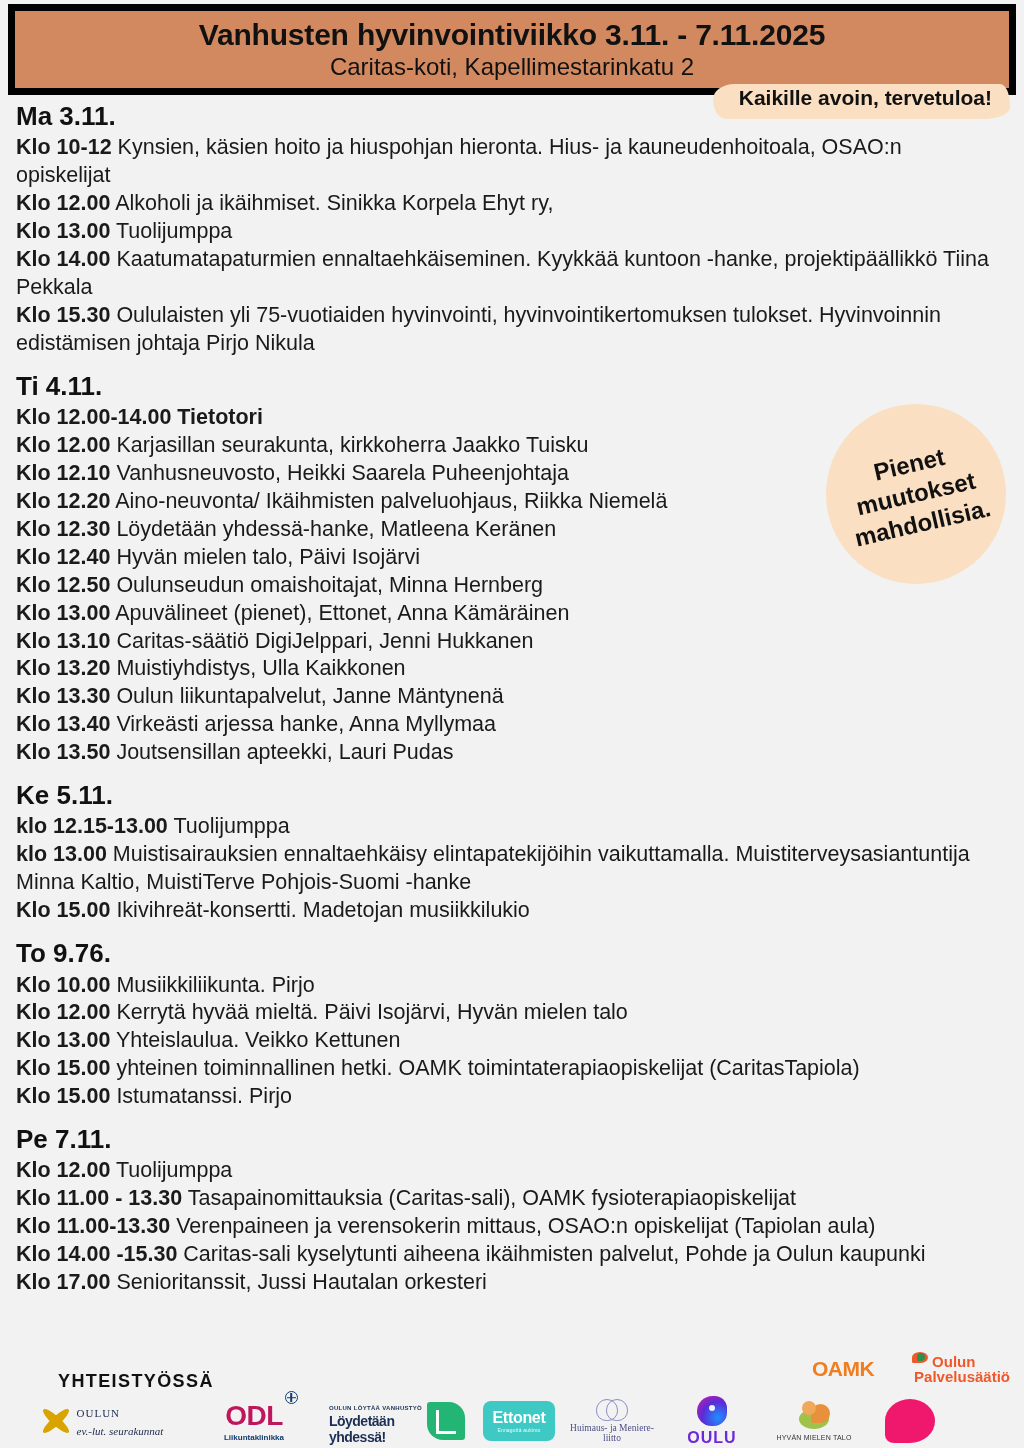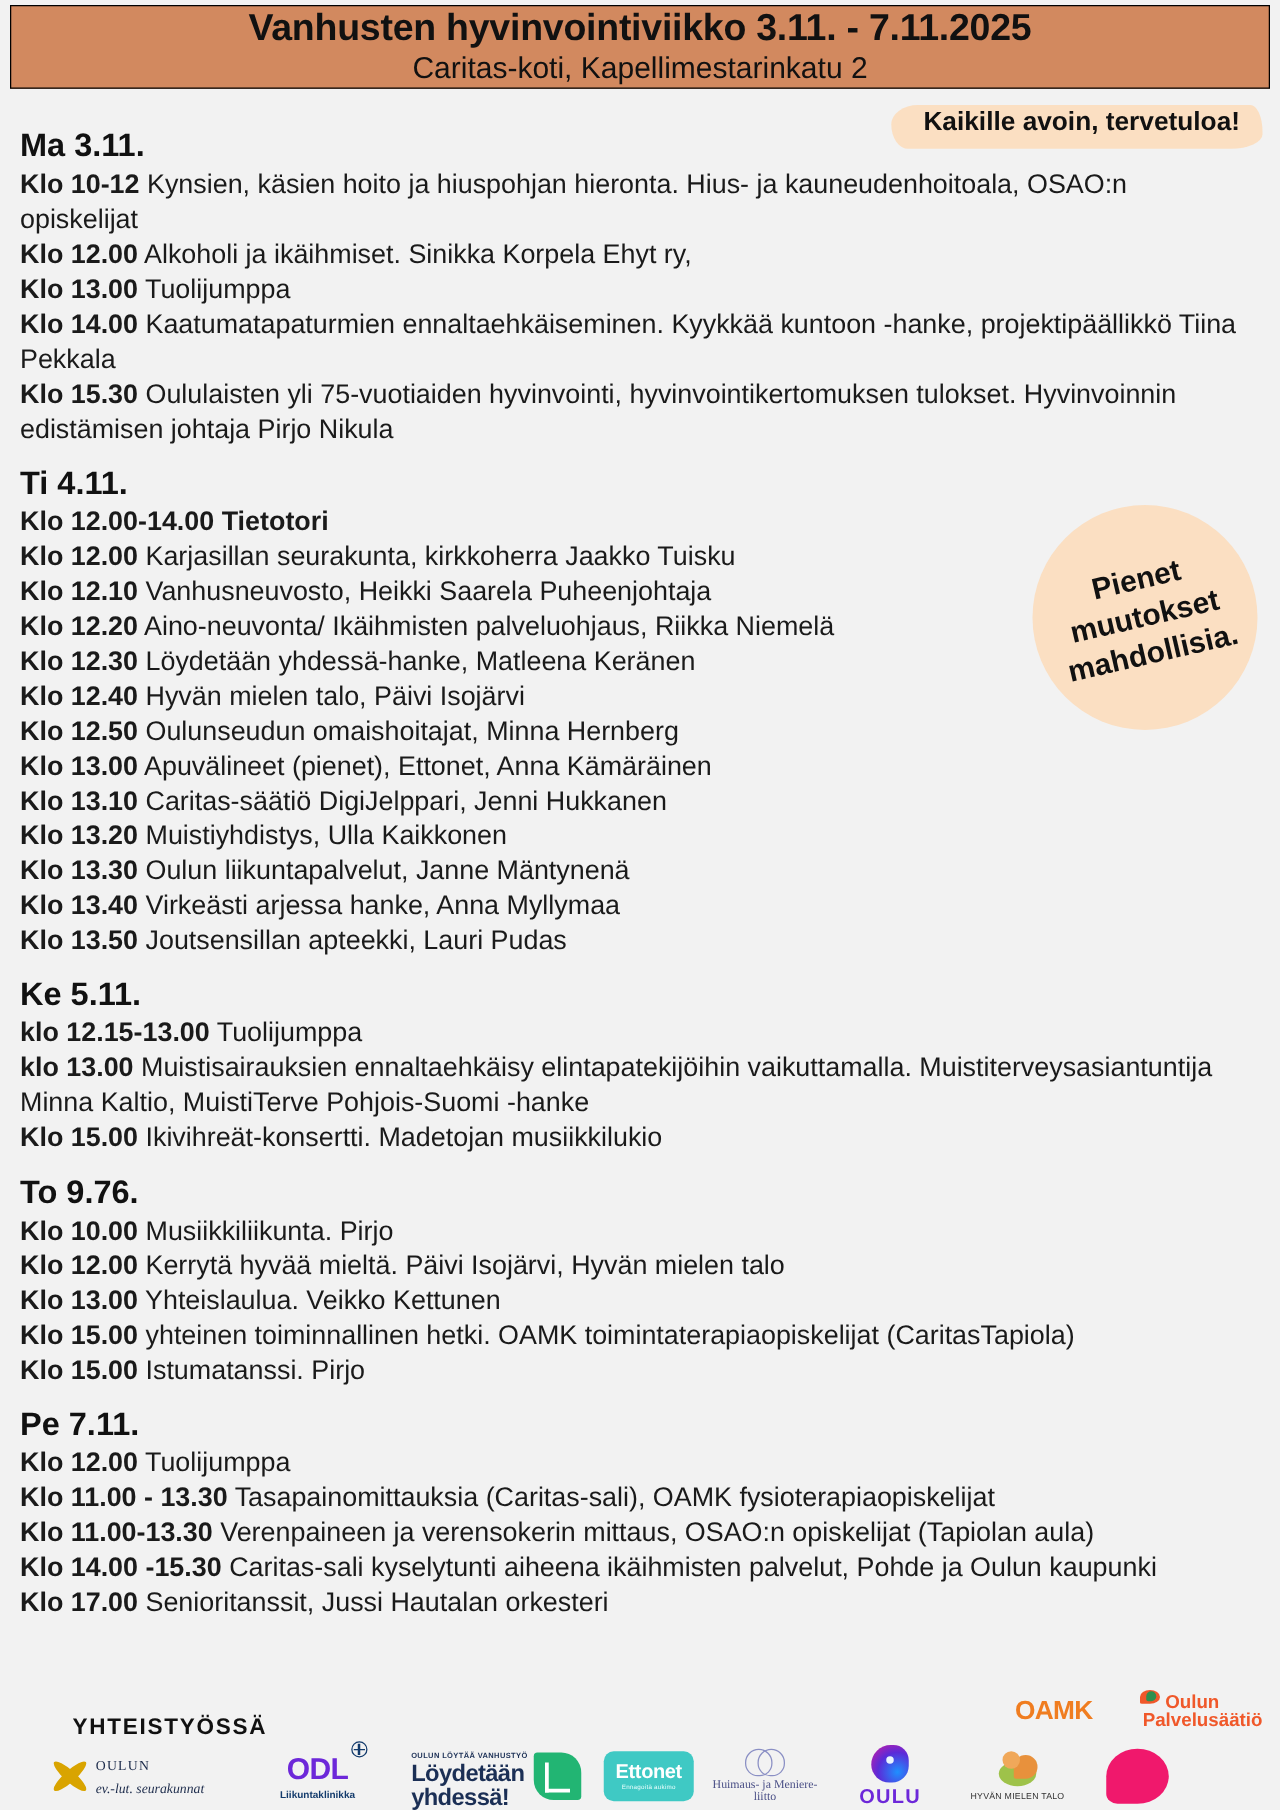--- a/index.html
+++ b/index.html
@@ -18,23 +18,23 @@
     height: 1448px;
     background: #f2f2f2;
   }
 
   
   .header-bar {
     position: absolute;
     left: 8px;
     top: 4px;
     width: 1008px;
-    height: 67px;
+    height: 91px;
     background: #d2895f;
-    border: 1px solid #000000;
+    border: 7px solid #000000;
     display: flex;
     flex-direction: column;
     align-items: center;
     justify-content: center;
     padding-top: 2px;
   }
   .header-title {
     font-size: 30px;
     font-weight: bold;
     color: #111;
@@ -188,41 +188,41 @@
   .srk-star::before { transform: translate(-50%,-50%) rotate(42deg); }
   .srk-star::after  { transform: translate(-50%,-50%) rotate(-42deg); }
   .srk-text {
     font-family: "Liberation Serif", serif; color:#1b2a4a; line-height:1.1;
   }
   .srk-t1 { font-size: 11px; letter-spacing: 1px; }
   .srk-t2 { font-size: 11px; font-style: italic; }
 
   
   .logo-odl { width: 120px; margin-left: 18px; }
-  .odl-main { font-size: 24px; font-weight: bold; color:#6d28d9; letter-spacing:-0.5px; position:relative; }
+  .odl-main { font-size: 28px; font-weight: bold; color:#be185d; letter-spacing:-0.5px; position:relative; }
   .odl-cross {
     position:absolute; right:-15px; top:-9px; width:13px; height:13px;
     border:1.6px solid #123a6b; border-radius:50%;
   }
   .odl-cross::before, .odl-cross::after {
     content:""; position:absolute; background:#123a6b;
   }
   .odl-cross::before { left:50%; top:1px; width:1.6px; height:9px; transform:translateX(-50%); }
   .odl-cross::after  { top:50%; left:1px; height:1.6px; width:9px; transform:translateY(-50%); }
   .odl-sub { font-size:8px; font-weight:bold; color:#123a6b; margin-top:1px; }
 
   
   .logo-osao { width: 120px; margin-left: 10px; }
   .osao-text { font-size: 30px; font-weight: bold; color:#1d4fa5; letter-spacing:-1px; }
 
   
   .logo-loyd { width: 150px; flex-direction: row; gap:5px; margin-left: 8px; }
   .loyd-words { line-height:1.0; }
   .loyd-tiny { font-size: 6px; font-weight:bold; color:#1b2f55; letter-spacing:.3px; margin-bottom:2px; }
-  .loyd-main { font-size: 19px; font-weight:bold; color:#1b2f55; line-height:1.02; letter-spacing:-0.5px; }
+  .loyd-main { font-size: 14px; font-weight:bold; color:#1b2f55; line-height:1.02; letter-spacing:-0.5px; }
   .loyd-leaf {
     width: 38px; height: 38px; background:#22b573;
     border-radius: 3px 16px 3px 16px;
     position:relative; flex:0 0 auto;
   }
   .loyd-leaf::after {
     content:""; position:absolute; left:9px; top:8px; width:17px; height:21px;
     border:3px solid #fff; border-top:none; border-right:none;
   }
 

